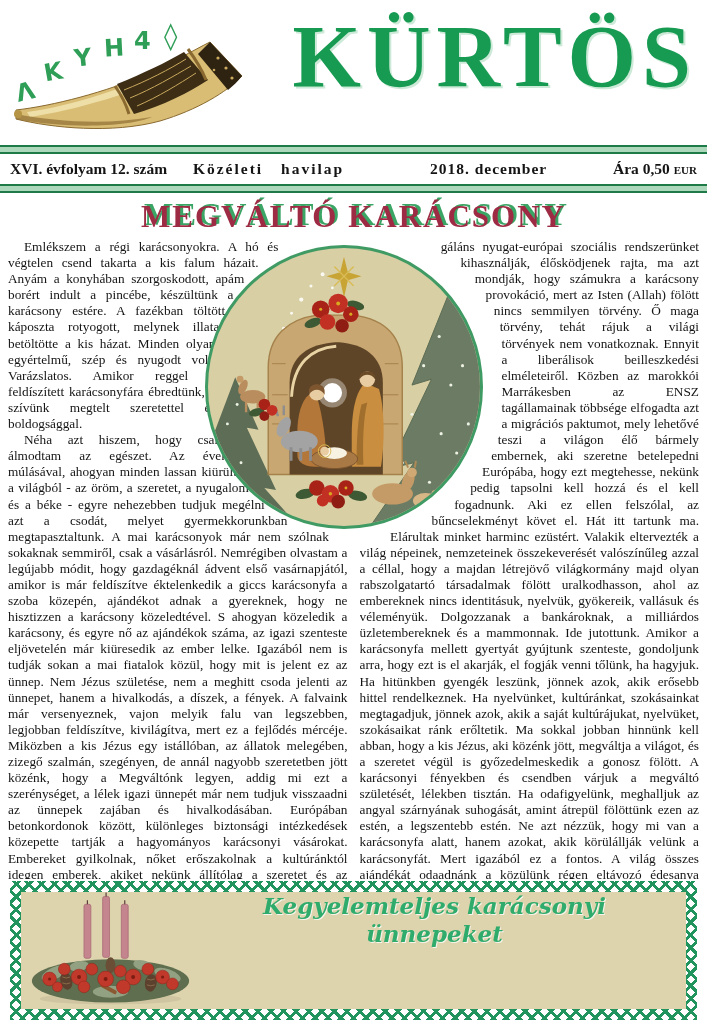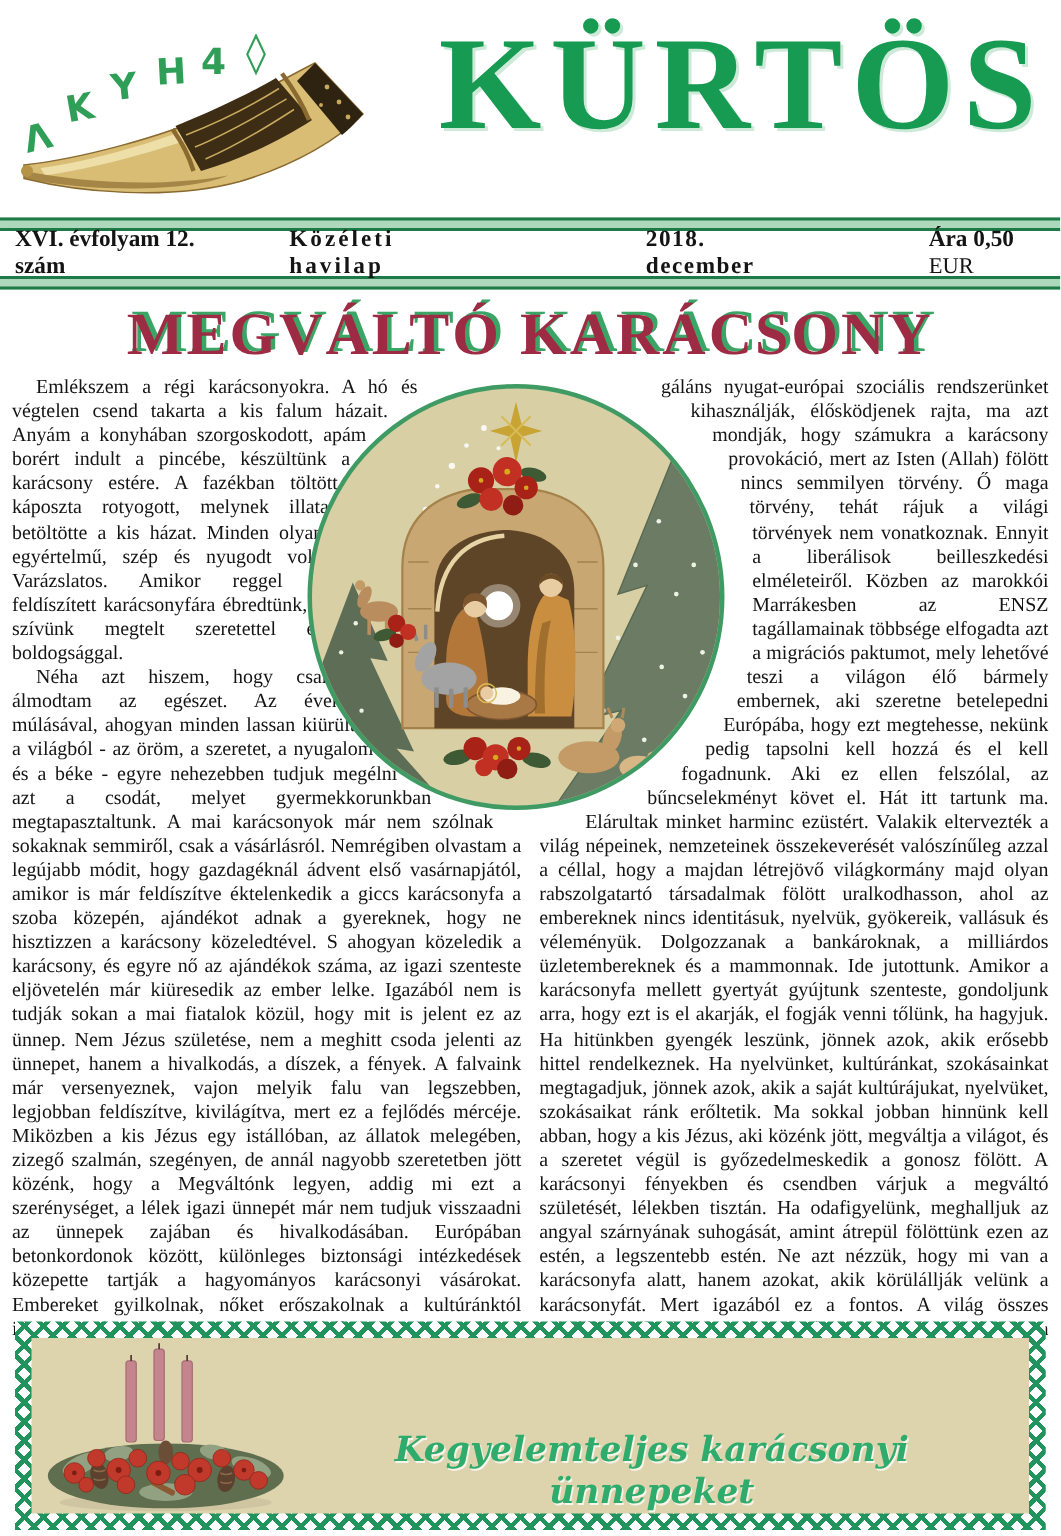--- a/index.html
+++ b/index.html
@@ -29,30 +29,30 @@
     text-align:right; font-family:"Liberation Serif", serif;
     font-size:88px; line-height:1.15; font-weight:bold;
     color:#179b52; letter-spacing:6px;
     text-shadow:2px 2px 0 #cde9d8;
   }
 
   
   .rule { height:9px; border-top:2px solid #1e7a46; border-bottom:2px solid #1e7a46; background:#aed8bc; }
   .mast-row {
     height:30px; display:flex; align-items:center; justify-content:space-between;
-    padding:0 10px; font-weight:bold; font-size:15.5px;gap:48px;
+    padding:0 10px; font-weight:bold; font-size:15.5px;
   }
   .mast-type { word-spacing:12px; letter-spacing:2px; margin-right:60px; }
   .mast-date { letter-spacing:1px; margin-right:40px; }
-  .mast-cur { font-weight:normal; font-size:15px; }
+  .mast-cur { font-weight:bold; font-size:11px; }
 
   
   .headline {
     margin:6px 0 2px; text-align:center;
-    font-size:40px; font-weight:bold; letter-spacing:2px;
+    font-size:31px; font-weight:bold; letter-spacing:2px;
     color:#9e2b44; text-shadow:3px -2px 0 #3aa565;
   }
 
   
   main.article { position:relative; height:642px; padding:2px 8px 0; }
   .cols { display:flex; gap:12px; height:100%; overflow:hidden; }
   .col { flex:1 1 0; text-align:justify; font-size:13.3px; line-height:16.1px; overflow:hidden; }
   .col p { margin:0; }
   .col p.indent { text-indent:16px; }
   .cutout-left  { float:right; width:132px; height:286px; margin-top:8px;
@@ -69,21 +69,21 @@
 
   
   .greeting-frame {
     position:absolute; left:10px; right:10px; top:881px; height:139px;
     padding:11px; background-color:#ffffff;
     background-image:
       repeating-linear-gradient(45deg,  #21935c 0 3px, rgba(0,0,0,0) 3px 9px),
       repeating-linear-gradient(-45deg, #21935c 0 3px, rgba(0,0,0,0) 3px 9px);
   }
   .greeting-inner {
-    height:100%; background:#ddd4ae; display:flex; align-items:flex-end; overflow:hidden;
+    height:100%; background:#ddd4ae; display:flex; align-items:flex-start; overflow:hidden;
   }
   .centerpiece { flex:0 0 172px; margin-left:4px; }
   .greeting-text {
     flex:1 1 auto; text-align:center; padding-right:14px;
     font-family:"DejaVu Serif", serif; font-style:italic; font-weight:bold;
     font-size:23px; line-height:28px; color:#2fab6c;
     text-shadow:1px 1px 0 rgba(255,255,255,0.75);
   }
 </style>
 </head>

